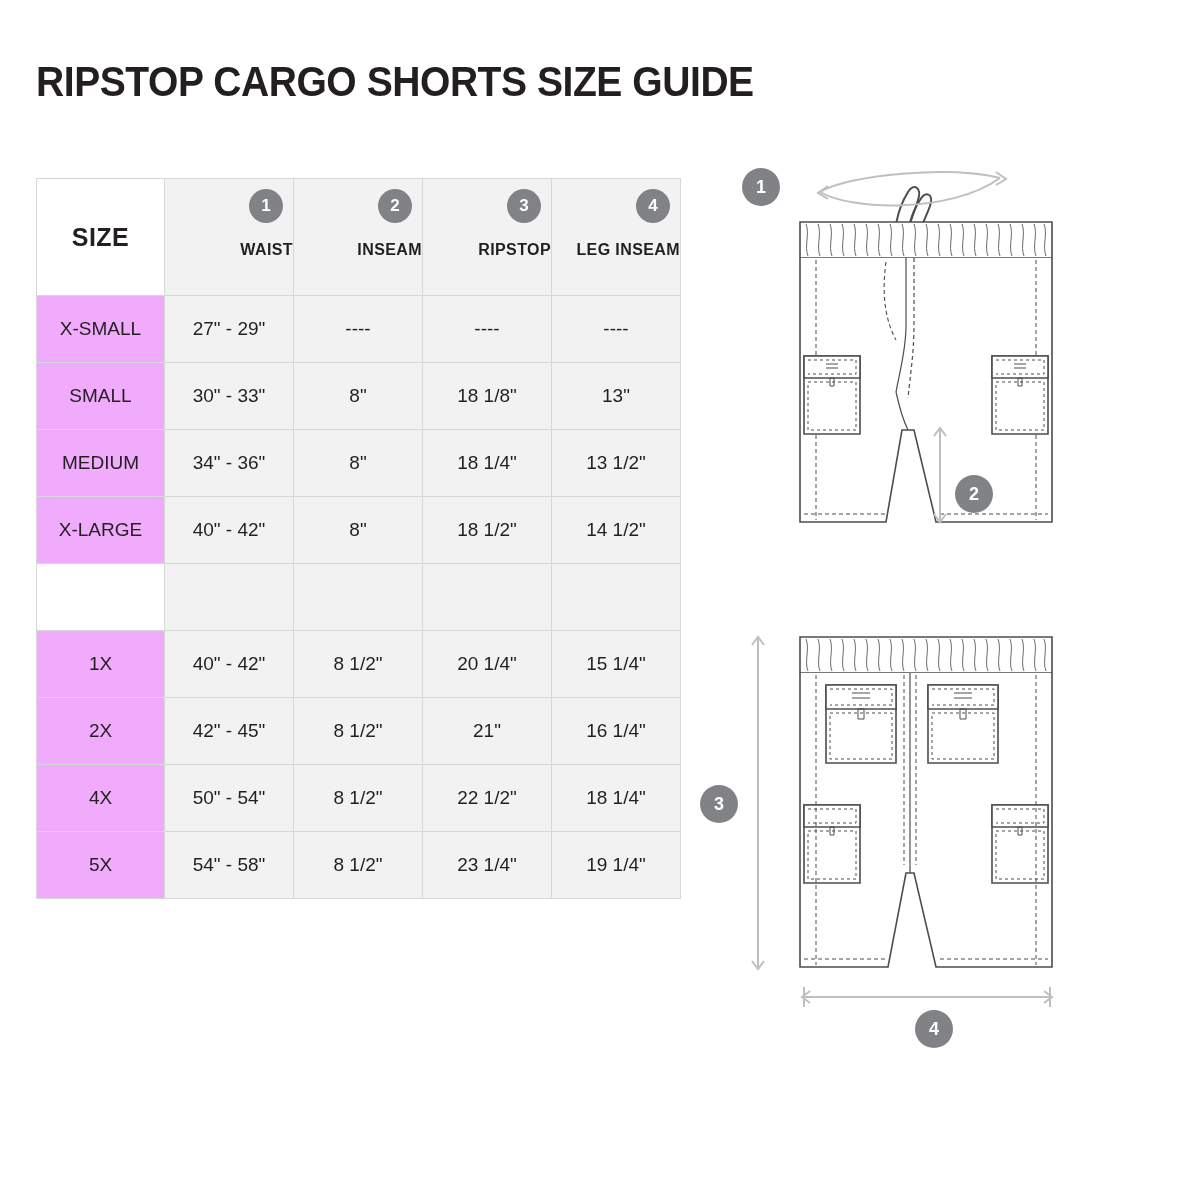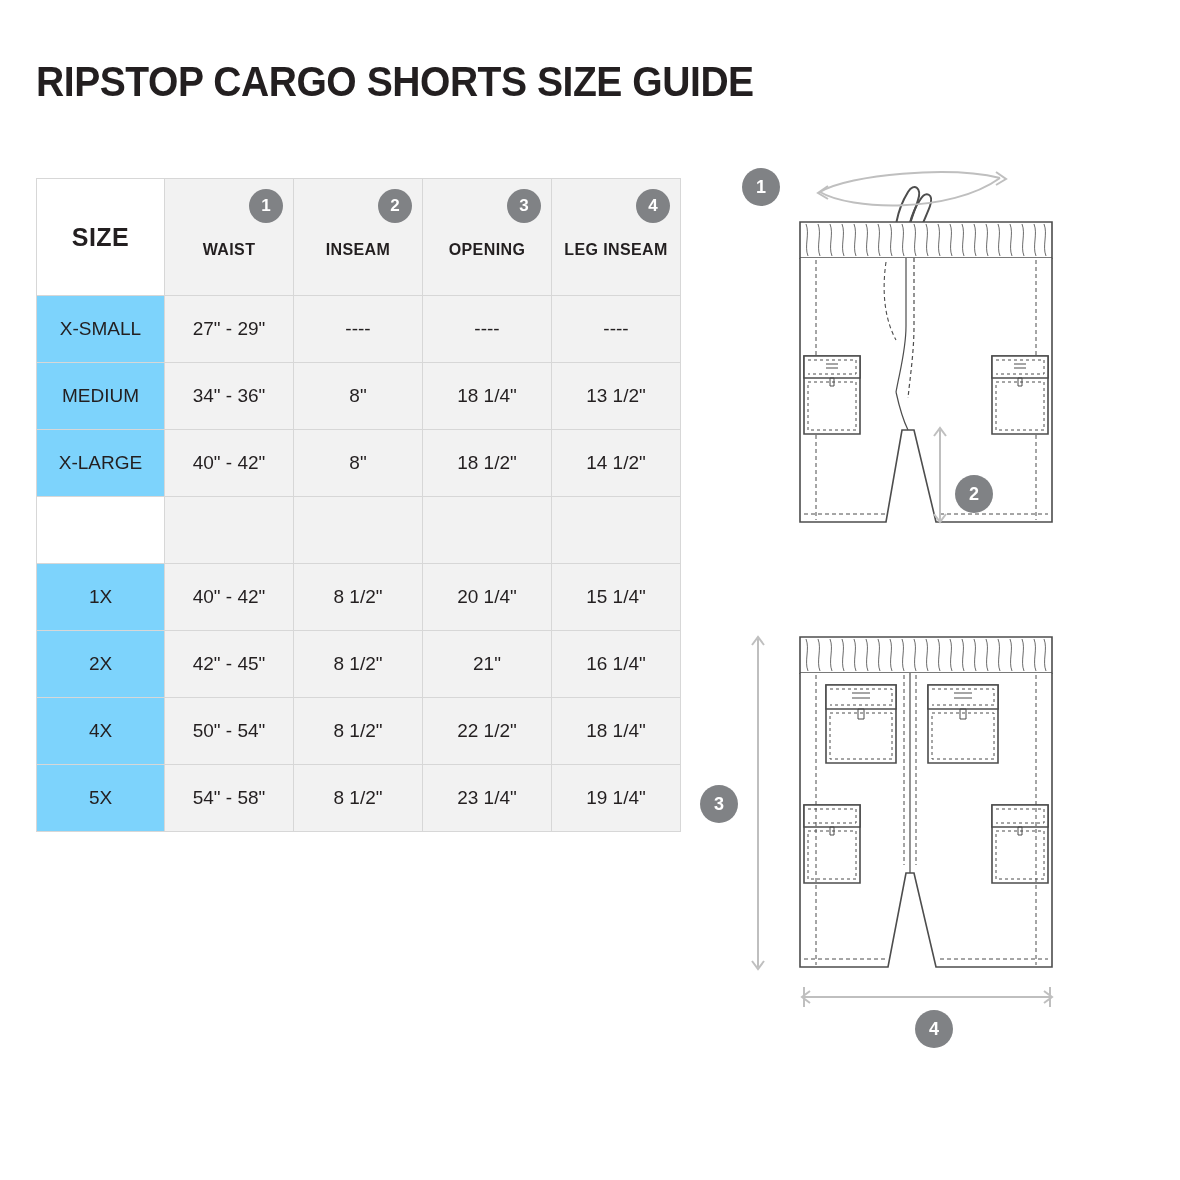--- a/index.html
+++ b/index.html
@@ -60,37 +60,38 @@
     height: 116px;
     position: relative;
     background: #f2f2f2;
   }
   table.size-table tr.head-row td.head-size {
     background: #ffffff;
   }
   col.c-size { width: 128px; }
   col.c-col  { width: 129px; }
 
-  tr.body-row td.cell-size { background: #7dd3fc; }
+  tr.body-row td.cell-size { background: #f0abfc; }
   tr.body-row td.cell-val  { background: #f2f2f2; }
   tr.spacer-row td { height: 66px; background: #f2f2f2; }
   tr.spacer-row td.cell-size { background: #ffffff; }
 
   .head-size-label {
     font-size: 25px;
     font-weight: bold;
     letter-spacing: 0.5px;
   }
   .head-label {
     font-size: 16px;
     font-weight: bold;
     letter-spacing: 0.4px;
     line-height: 18px;
     display: block;
     margin-top: 26px;
+    text-align: right;
   }
   .badge {
     position: absolute;
     width: 34px;
     height: 34px;
     border-radius: 50%;
     background: #808285;
     color: #ffffff;
     font-size: 17px;
     font-weight: bold;
@@ -149,34 +150,41 @@
           <td>
             <span class="badge">1</span>
             <span class="head-label">WAIST</span>
           </td>
           <td>
             <span class="badge">2</span>
             <span class="head-label">INSEAM</span>
           </td>
           <td>
             <span class="badge">3</span>
-            <span class="head-label">OPENING</span>
+            <span class="head-label">RIPSTOP</span>
           </td>
           <td>
             <span class="badge">4</span>
             <span class="head-label">LEG INSEAM</span>
           </td>
         </tr>
 
         <tr class="body-row">
           <td class="cell-size">X-SMALL</td>
           <td class="cell-val">27" - 29"</td>
           <td class="cell-val">----</td>
           <td class="cell-val">----</td>
           <td class="cell-val">----</td>
+        </tr>
+        <tr class="body-row">
+          <td class="cell-size">SMALL</td>
+          <td class="cell-val">30" - 33"</td>
+          <td class="cell-val">8"</td>
+          <td class="cell-val">18 1/8"</td>
+          <td class="cell-val">13"</td>
         </tr>
         <tr class="body-row">
           <td class="cell-size">MEDIUM</td>
           <td class="cell-val">34" - 36"</td>
           <td class="cell-val">8"</td>
           <td class="cell-val">18 1/4"</td>
           <td class="cell-val">13 1/2"</td>
         </tr>
         <tr class="body-row">
           <td class="cell-size">X-LARGE</td>

